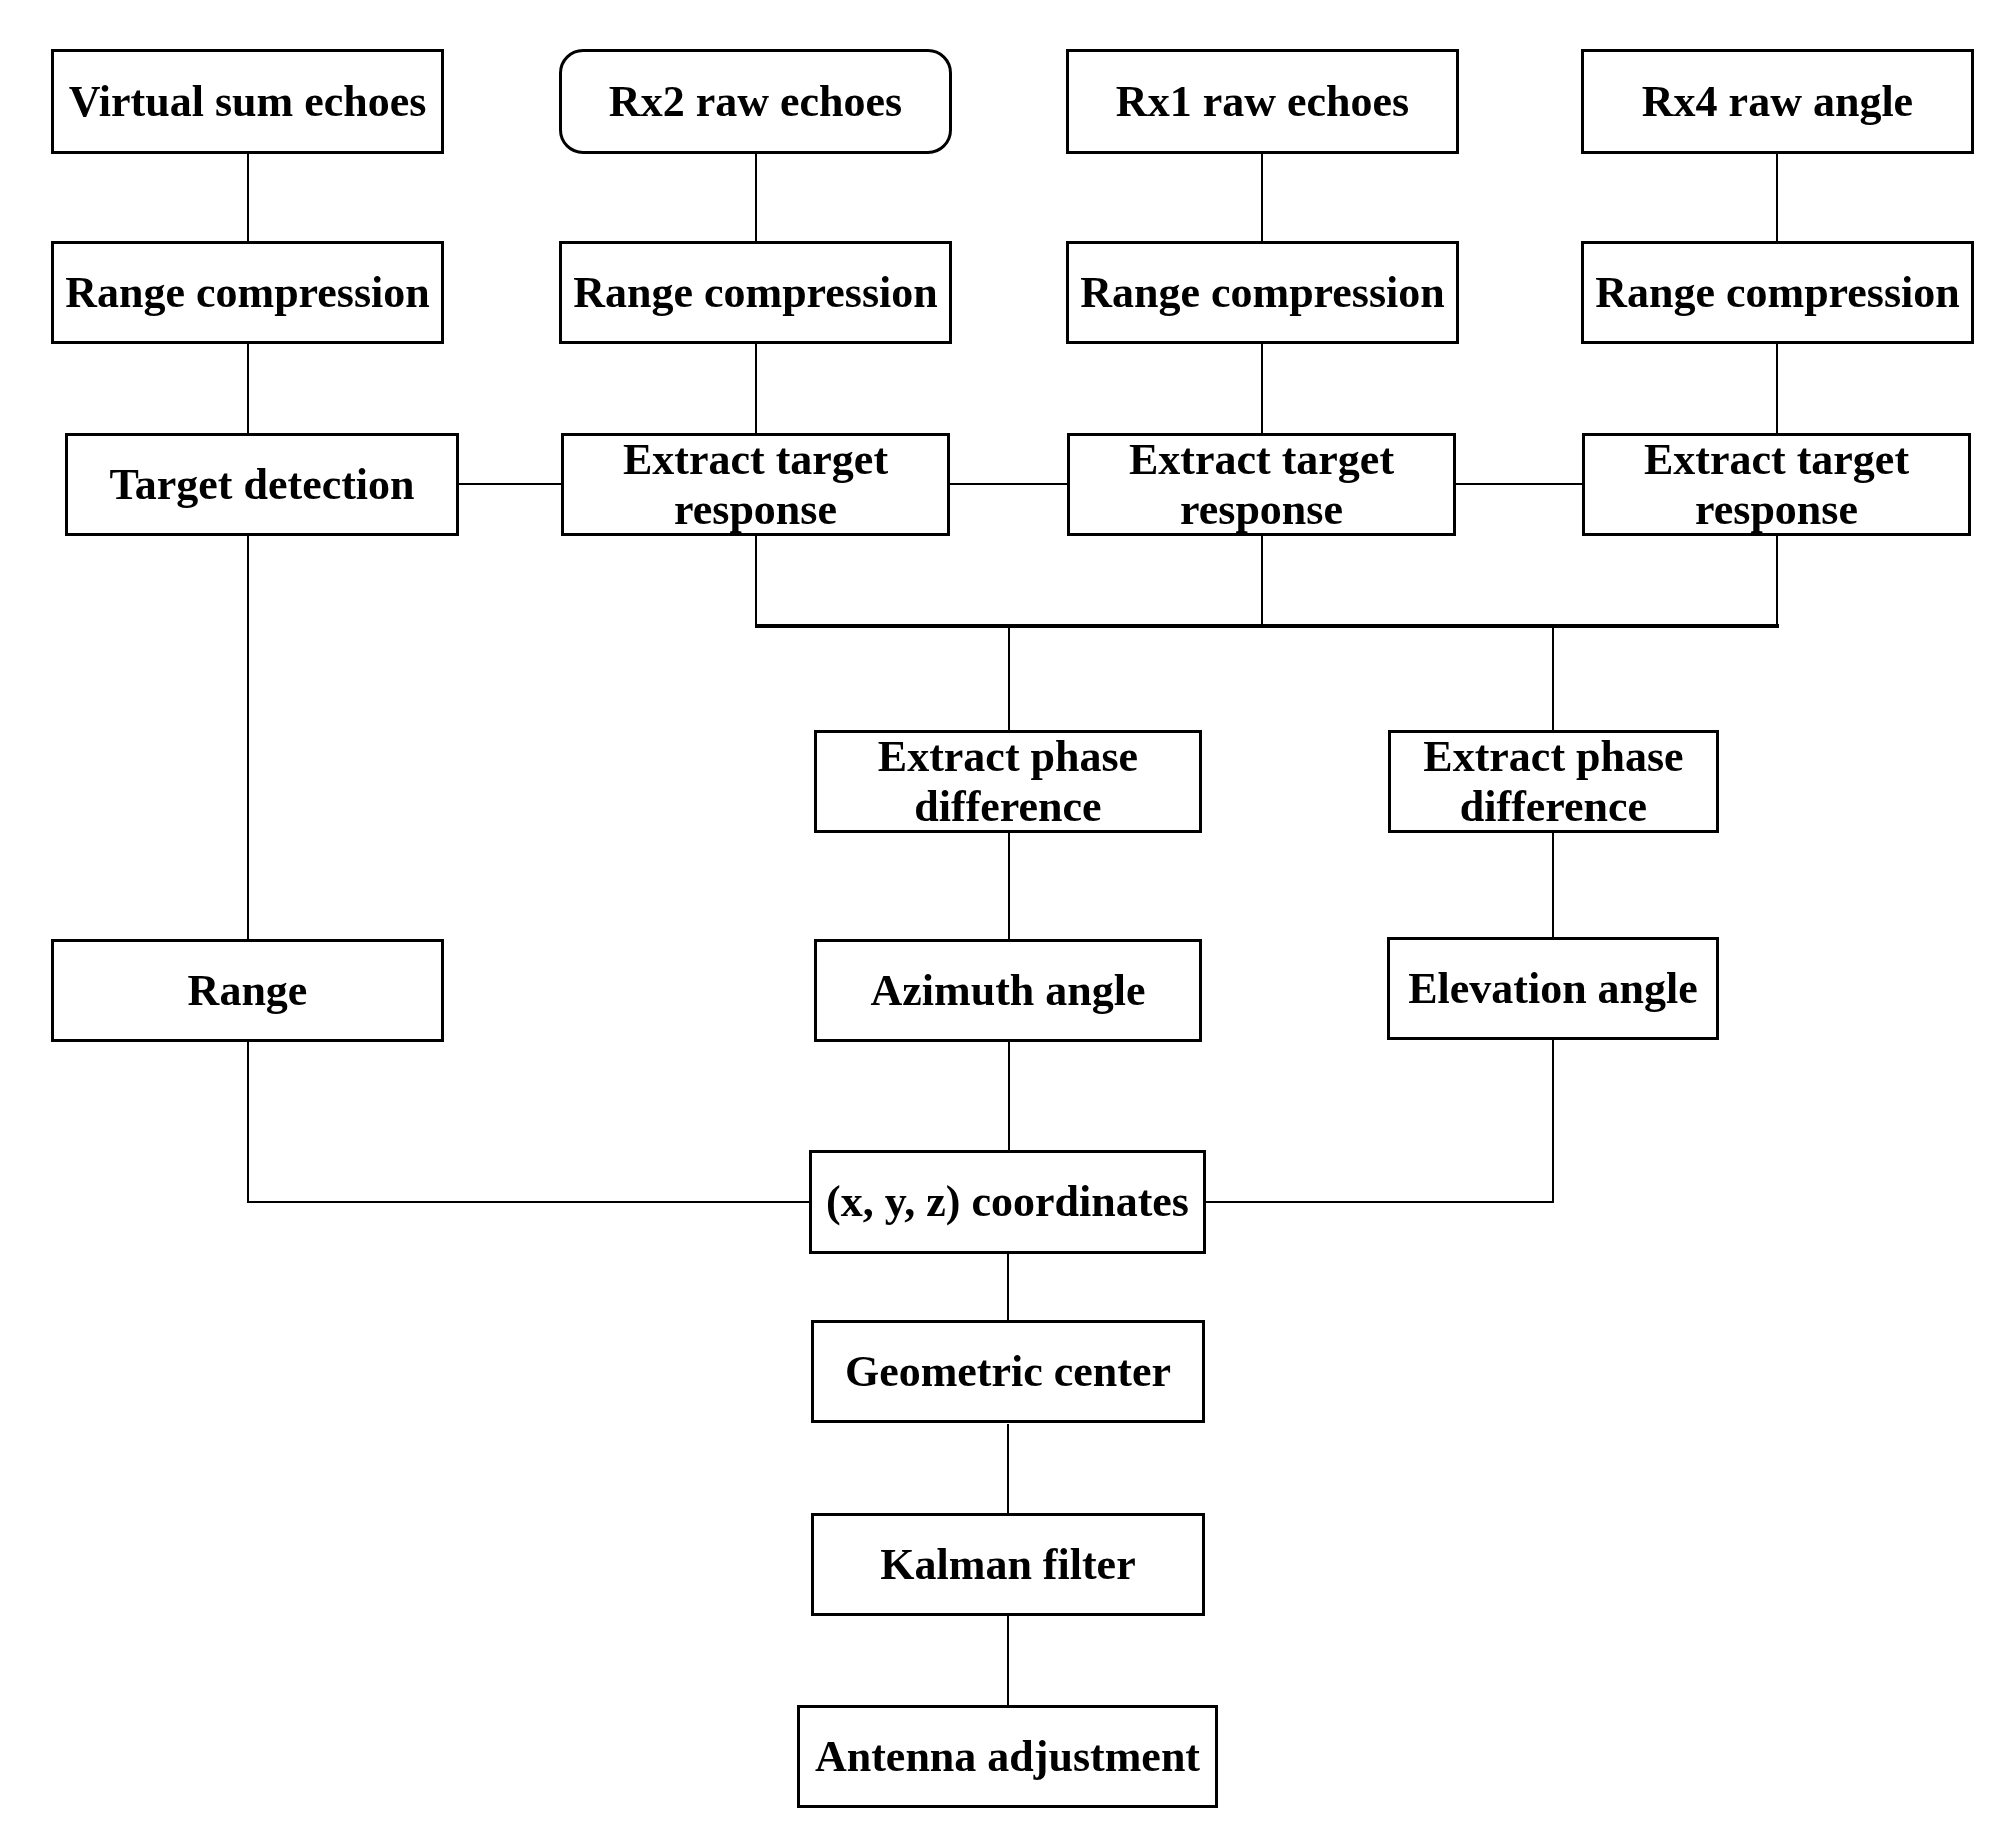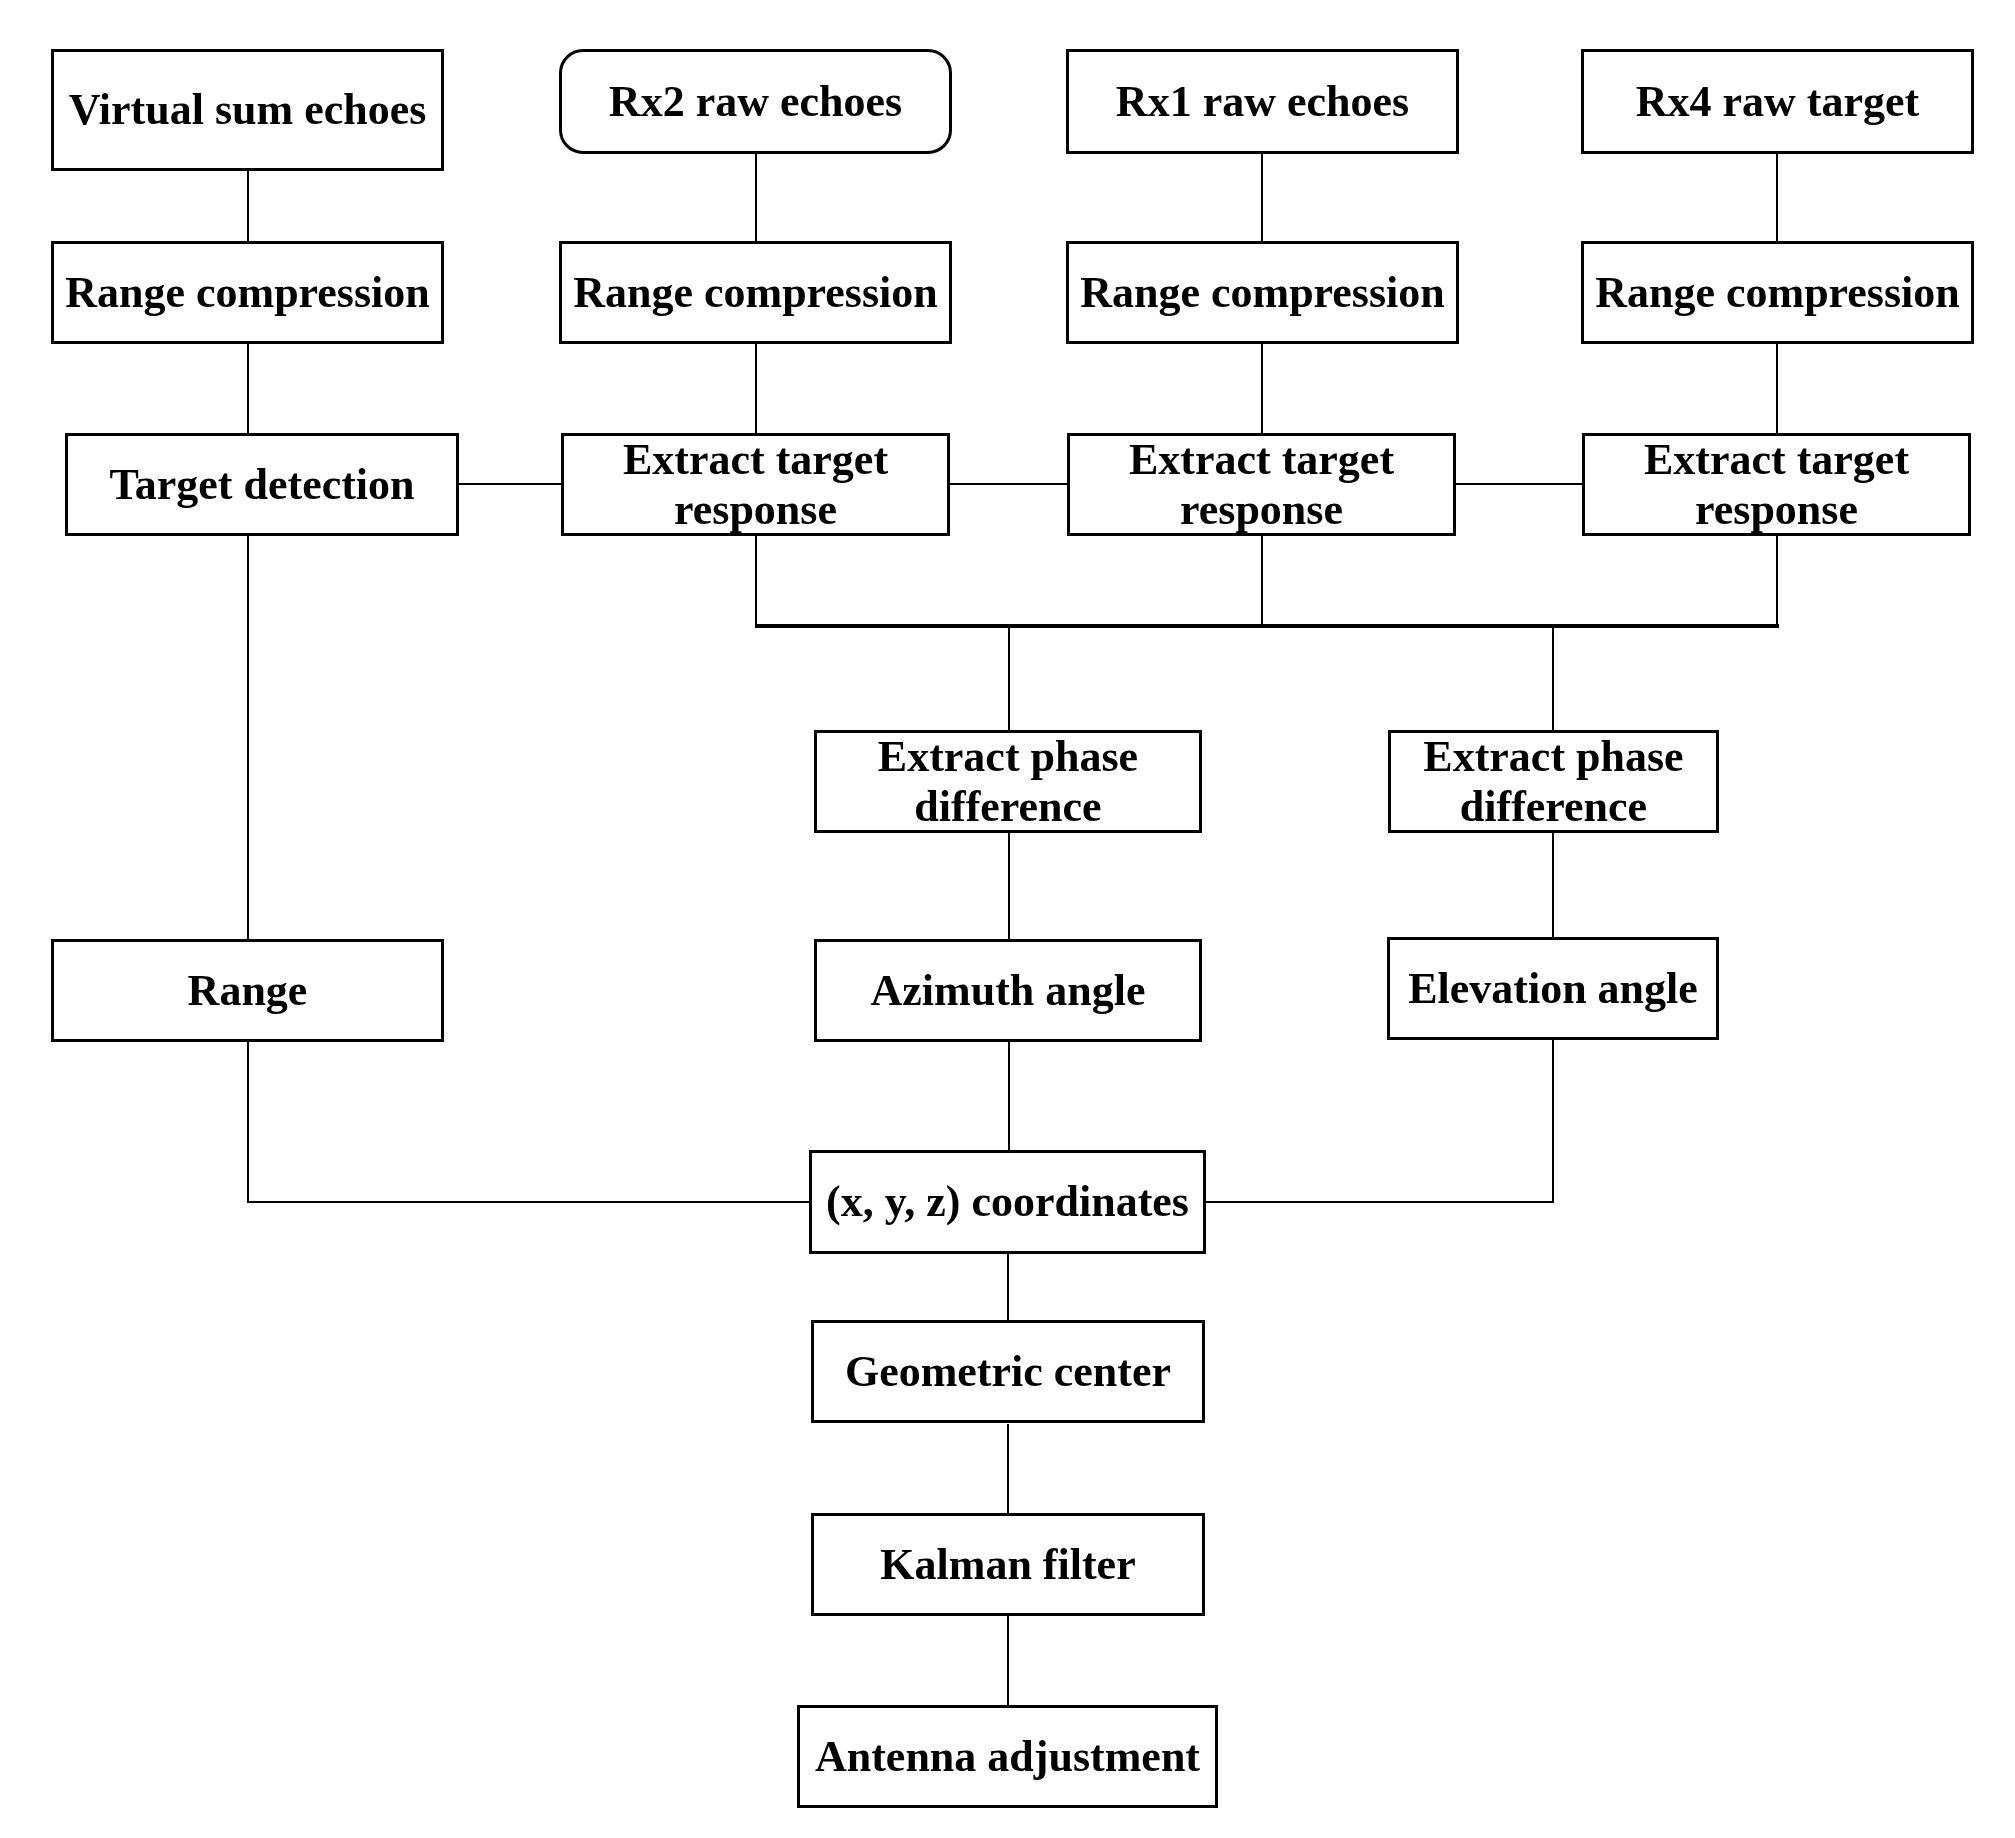--- a/index.html
+++ b/index.html
@@ -34,31 +34,31 @@
     position: absolute;
     background: #000000;
     z-index: 1;
   }
 </style>
 </head>
 <body>
 
 <div id="canvas">
 
-  <div class="node" style="left:51px; top:49px; width:393px; height:122px;">
+  <div class="node" style="left:51px; top:49px; width:393px; height:105px;">
     <span>Virtual sum echoes</span>
   </div>
   <div class="node" style="left:559px; top:49px; width:393px; height:105px;border-radius:24px;">
     <span>Rx2 raw echoes</span>
   </div>
   <div class="node" style="left:1066px; top:49px; width:393px; height:105px;">
     <span>Rx1 raw echoes</span>
   </div>
   <div class="node" style="left:1581px; top:49px; width:393px; height:105px;">
-    <span>Rx4 raw target</span>
+    <span>Rx4 raw angle</span>
   </div>
 
   <div class="node" style="left:51px; top:241px; width:393px; height:103px;">
     <span>Range compression</span>
   </div>
   <div class="node" style="left:559px; top:241px; width:393px; height:103px;">
     <span>Range compression</span>
   </div>
   <div class="node" style="left:1066px; top:241px; width:393px; height:103px;">
     <span>Range compression</span>

